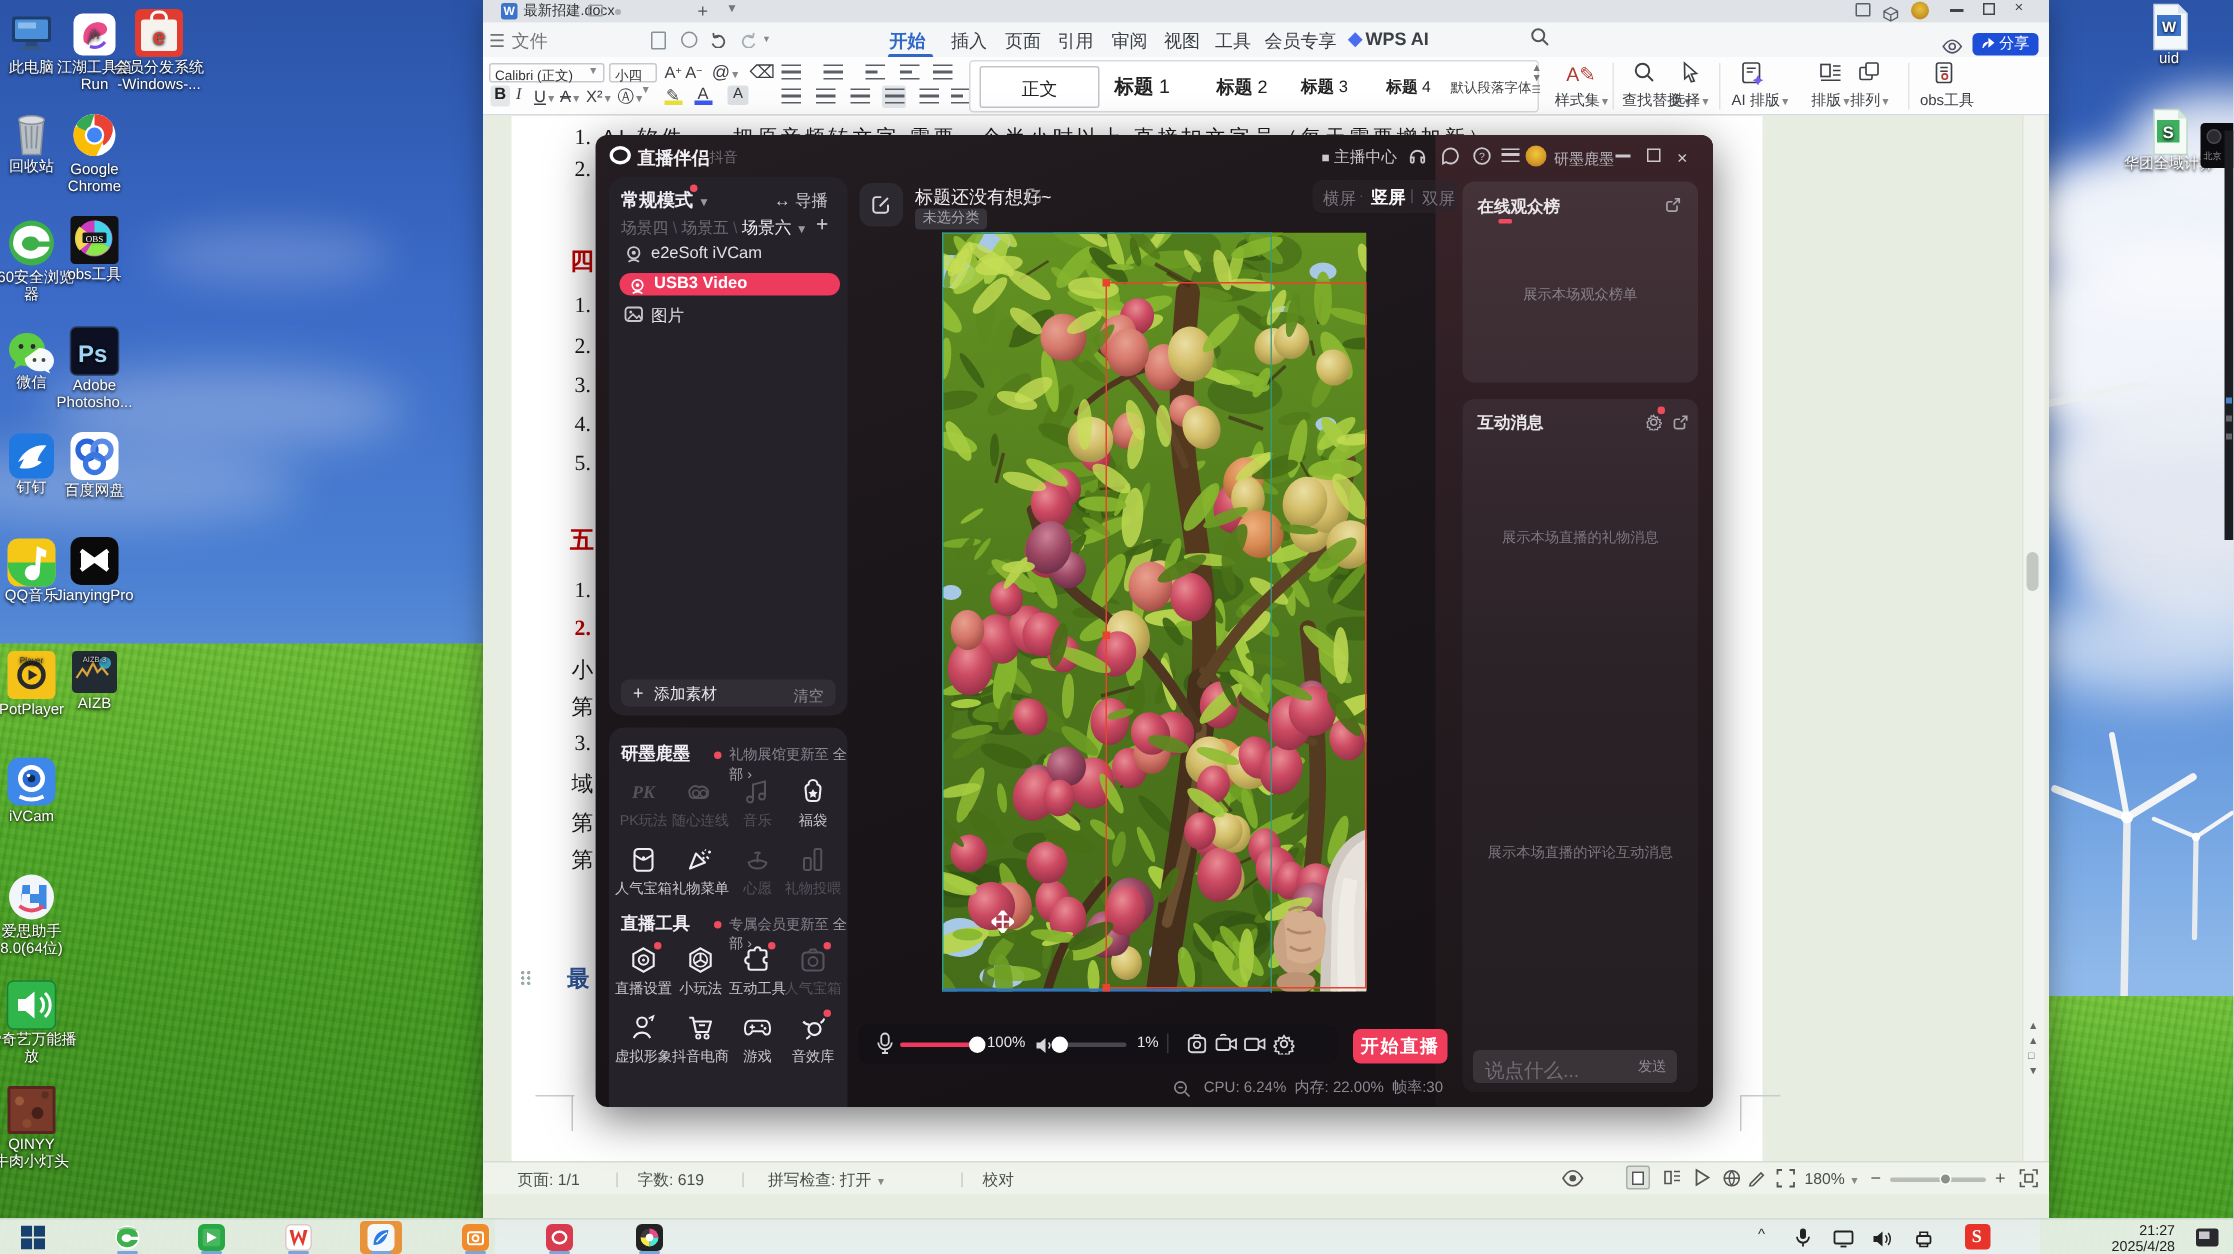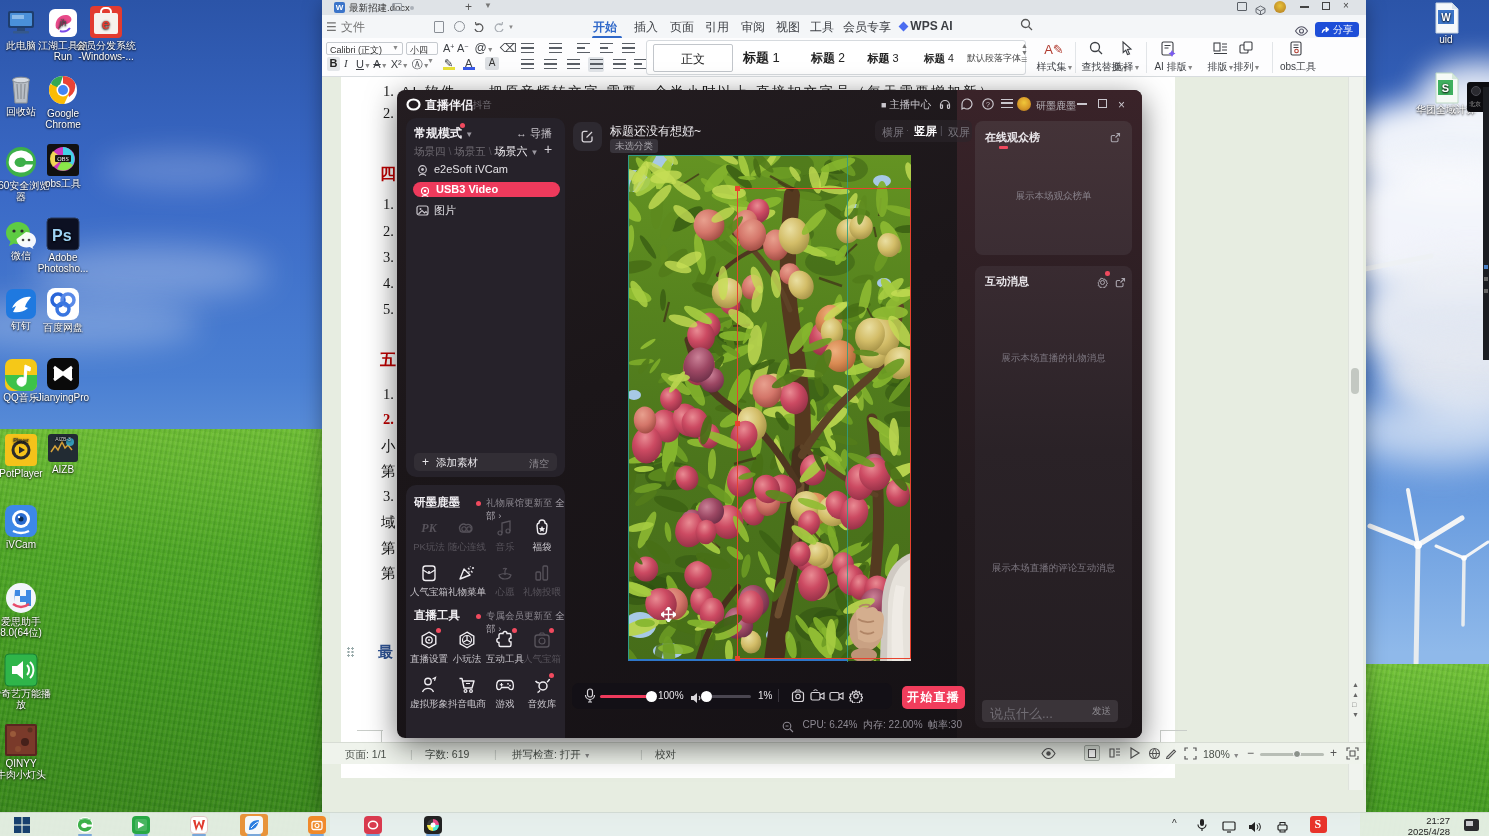--- a/index.html
+++ b/index.html
@@ -13,21 +13,21 @@
 .dico{position:absolute;width:74px;text-align:center;color:#fff;font-size:10px;line-height:11px;text-shadow:0 1px 2px rgba(0,0,0,.85),0 0 2px rgba(0,0,0,.6)}
 .dico svg{display:block;margin:0 auto}
 
 #wps{position:absolute;left:322px;top:0;width:1044px;height:812px;background:#e7ede1;box-shadow:0 4px 18px rgba(0,0,0,.35)}
 #tabbar{position:absolute;left:0;top:0;width:100%;height:15px;background:#dfe3e7}
 #ribtabs{position:absolute;left:0;top:15px;width:100%;height:23px;background:#f4f6f8;font-size:12px;color:#3c3f44}
 .rtab{position:absolute;top:4px}
 #ribbon{position:absolute;left:0;top:38px;width:100%;height:39px;background:#fdfdfe;border-bottom:1px solid #d8dcdf;font-size:10px;color:#444}
 #canvas{position:absolute;left:0;top:77px;width:1026px;height:713px;background:#e7ede1;overflow:hidden}
 #page{position:absolute;left:19px;top:0px;width:834px;height:701px;background:#fff}
-#statusbar{position:absolute;left:0;top:742px;width:100%;height:22px;background:#eff3ec;border-top:1px solid #d7dcd4;font-size:10.5px;color:#494f49}
+#statusbar{position:absolute;left:0;top:774px;width:100%;height:22px;background:#eff3ec;border-top:1px solid #d7dcd4;font-size:10.5px;color:#494f49}
 .sbit{position:absolute;top:5px}
 
 #app{position:absolute;left:397px;top:90px;width:745px;height:648px;background:linear-gradient(160deg,#241d21 0%,#1b1619 40%,#151115 100%);border-radius:8px;box-shadow:0 8px 30px rgba(0,0,0,.55);color:#e8e6ea;overflow:hidden}
 #appRtint{position:absolute;left:560px;top:0;width:185px;height:648px;background:linear-gradient(180deg,#3a2329 0%,#2e1f24 30%,#221a1e 65%,#1c1619 100%)}
 .panelL{position:absolute;left:9px;width:159px;background:#26222a;border-radius:10px}
 .panelR{position:absolute;left:578px;width:157px;border-radius:8px}
 #appbar{position:absolute;left:0;top:0;width:100%;height:28px}
 #openlive{position:absolute;left:505px;top:596px;width:63px;height:23px;background:#f13d5c;border-radius:5px;color:#fff;font-size:12px;font-weight:bold;text-align:center;line-height:23px;letter-spacing:.1em}
 #ctrlbar{position:absolute;left:175px;top:593px;width:320px;height:26px;background:#131016;border-radius:7px}
 

